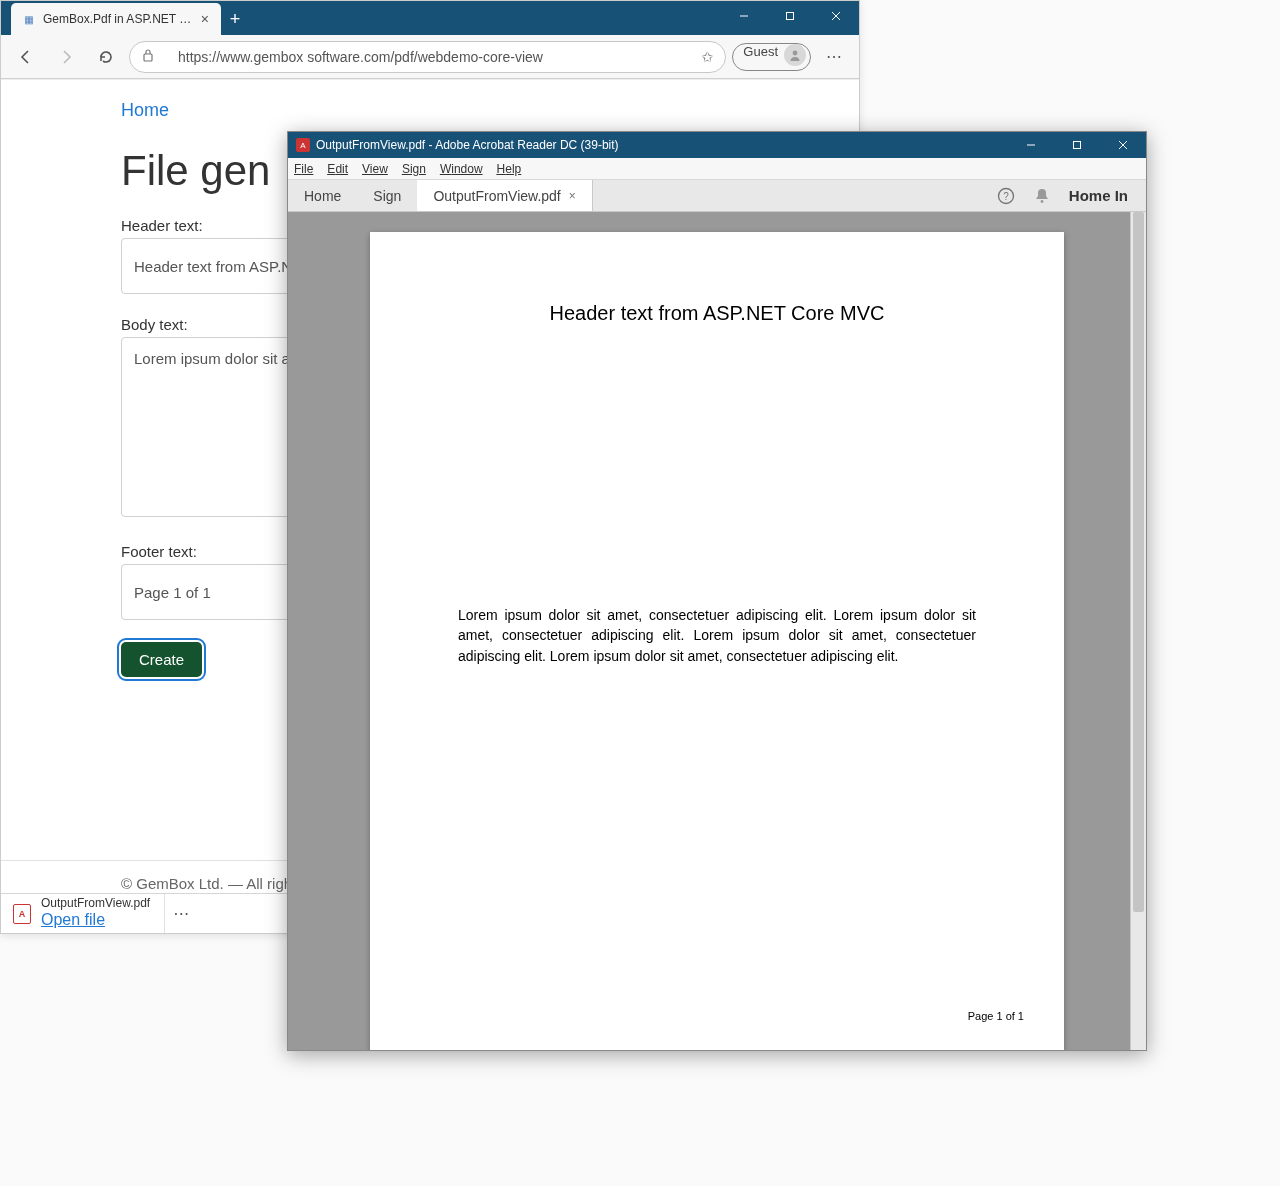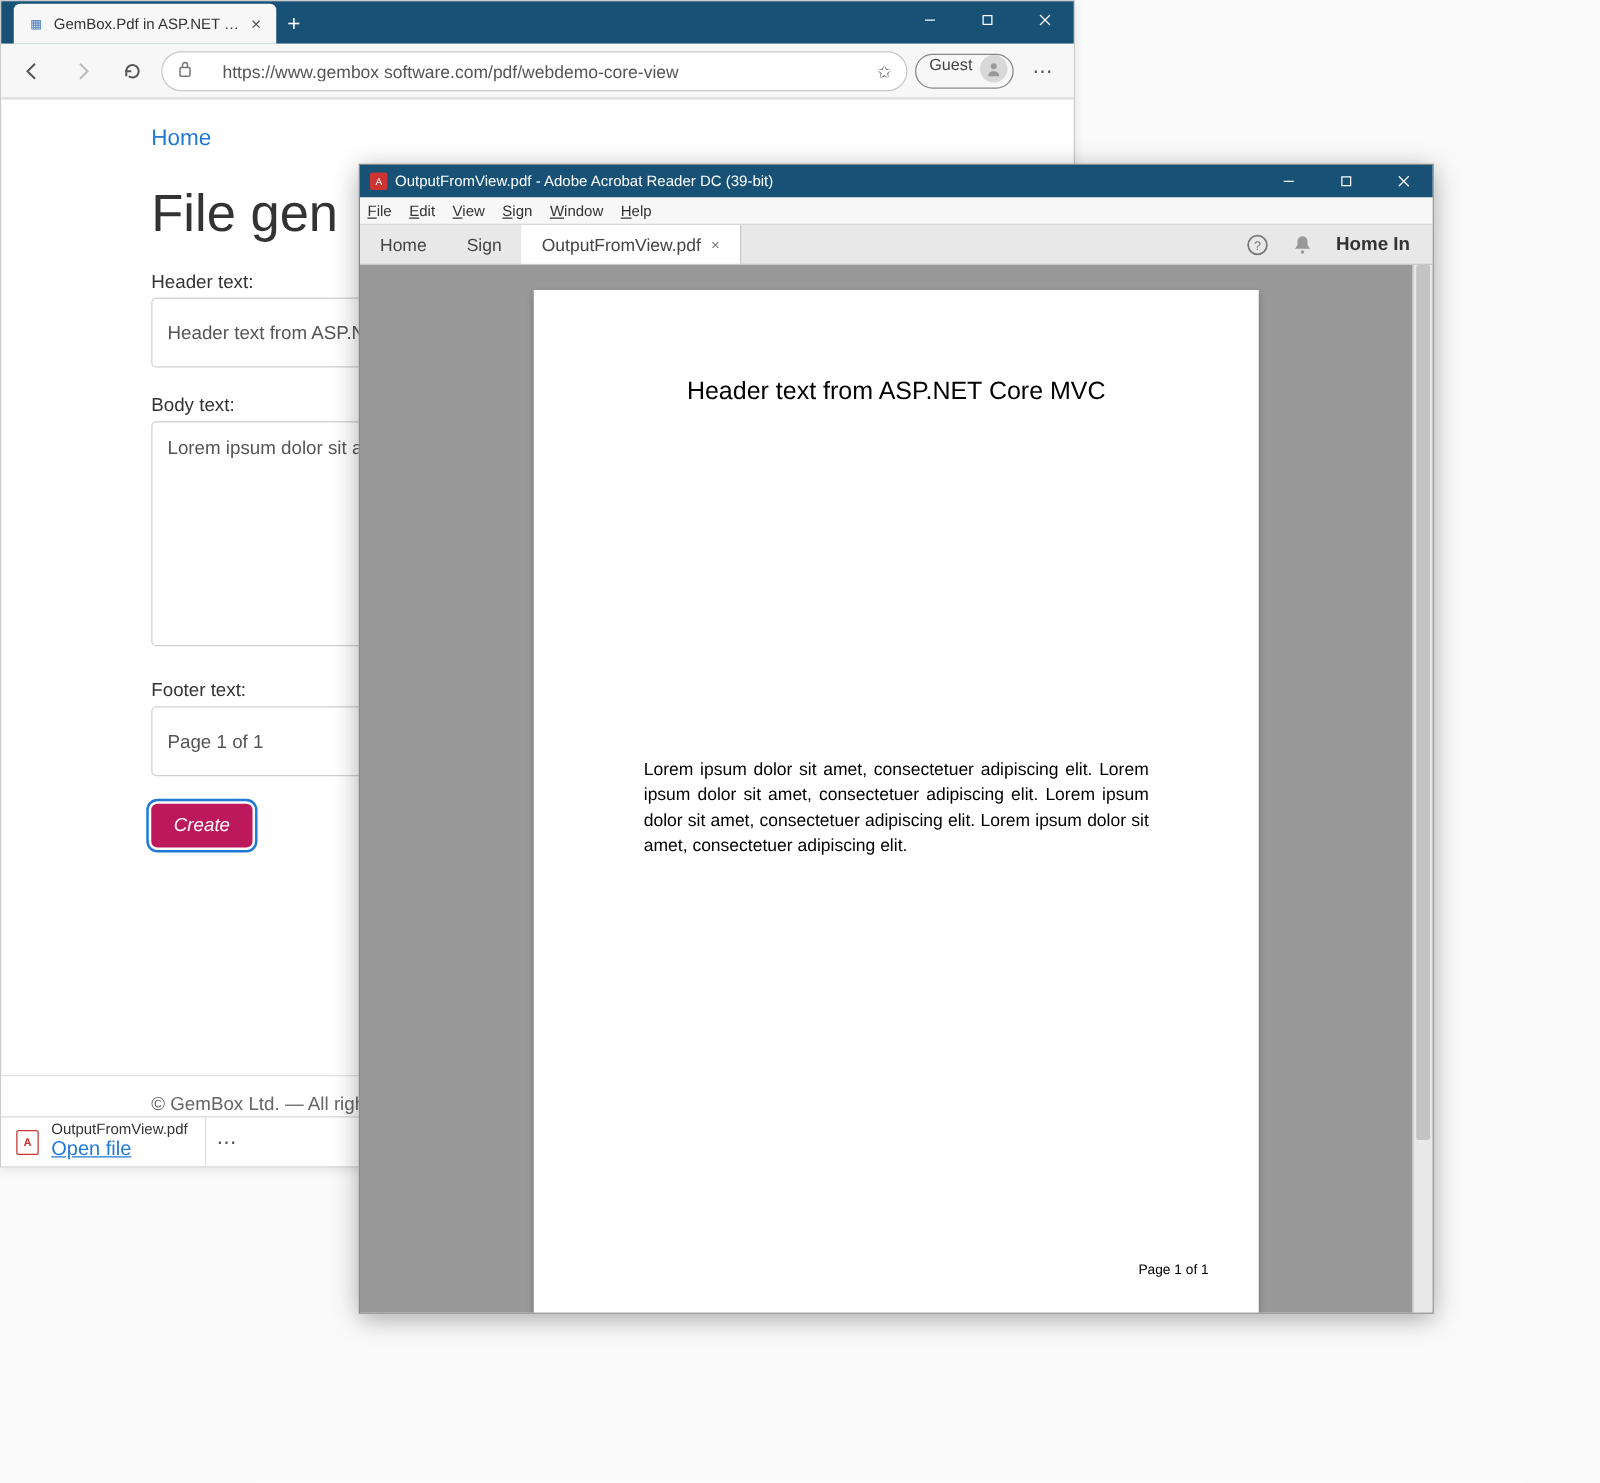--- a/index.html
+++ b/index.html
@@ -131,29 +131,28 @@
     border-radius: 4px;
     padding: 10px 12px;
     font-size: 15px;
     color: #555;
     font-family: inherit;
     resize: none;
   }
   .text-area { height: 180px; line-height: 1.45;}
   .create-btn {
     margin-top: 22px;
-    background: #be185d;
+    background: #14532d;
     color: #fff;
     border: none;
     padding: 9px 18px;
     font-size: 15px;
     border-radius: 5px;
     outline: 2px solid #2179d6;
     outline-offset: 2px;
-    font-style: italic;
   }
   .page-footer-line {
     position:absolute;
     bottom:0;left:0;right:0;
     border-top:1px solid #e2e2e2;
     padding: 14px 120px 0 120px;
     background:#fff;
   }
   .footer-text { color:#666; font-size:15px;}
   .download-bar {
@@ -210,20 +209,21 @@
   .ac-menubar {
     height: 22px;
     background: #f7f7f7;
     display: flex;
     align-items: center;
     padding: 0 6px;
     gap: 14px;
     font-size: 12px;
     color: #333;
     border-bottom: 1px solid #d8d8d8;
+    text-decoration: underline;
   }
   .ac-menu-item { position:relative; }
   .ac-menu-item .ul { text-decoration: underline; }
   .ac-tabbar {
     height: 32px;
     background: #e8e8e8;
     display: flex;
     align-items: stretch;
     border-bottom: 1px solid #c8c8c8;
   }
@@ -236,21 +236,21 @@
   .ac-viewport {
     flex:1;
     background:#999;
     height: calc(100% - 26px - 22px - 32px);
     display:flex;
     justify-content:center;
     padding: 20px 0;
     overflow:hidden;
   }
   .pdf-page {
-    width: 580px;
+    width: 694px;
     height: 820px;
     background:#fff;
     box-shadow: 0 2px 6px rgba(0,0,0,0.3);
     position:relative;
     padding: 70px 88px 40px 88px;
   }
   .pdf-header {
     text-align:center;
     font-size:20px;
     color:#000;

